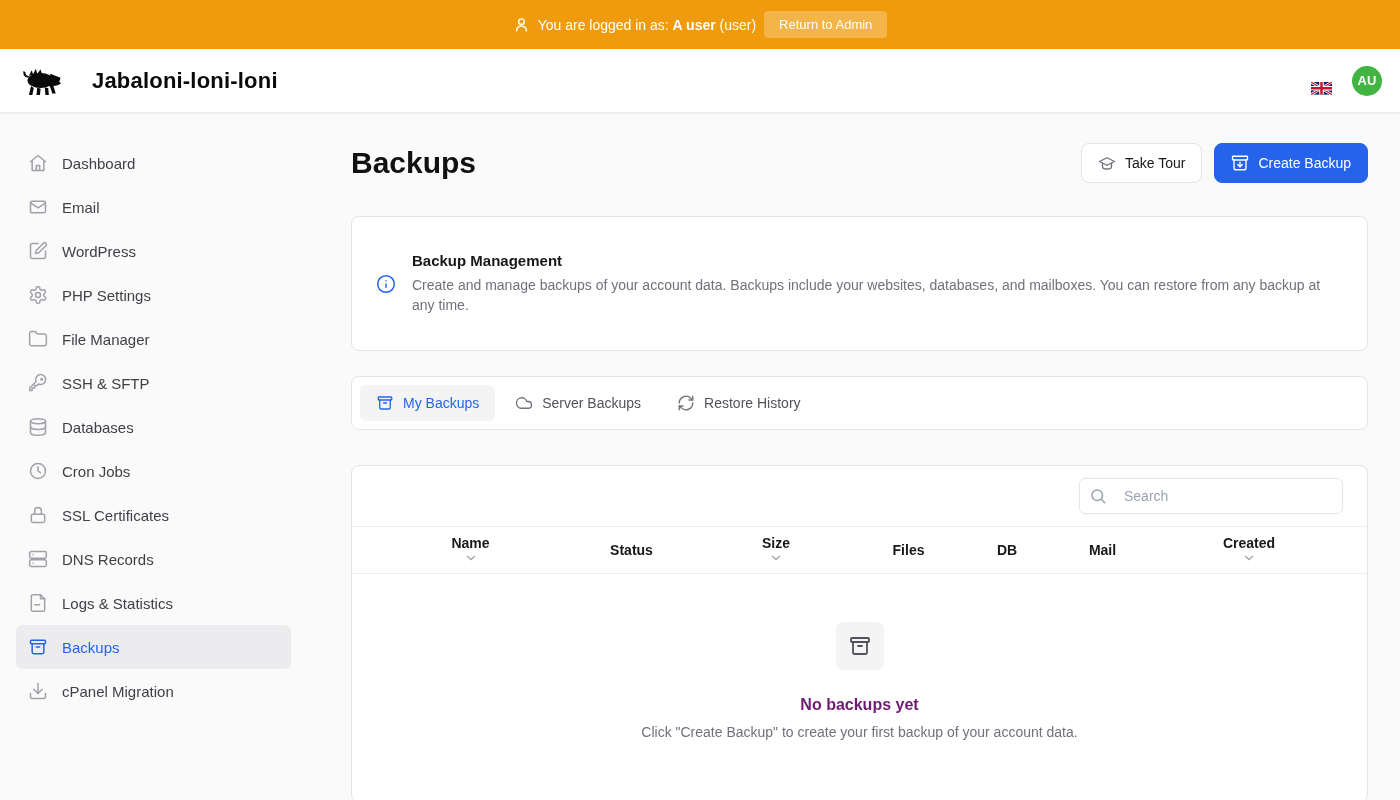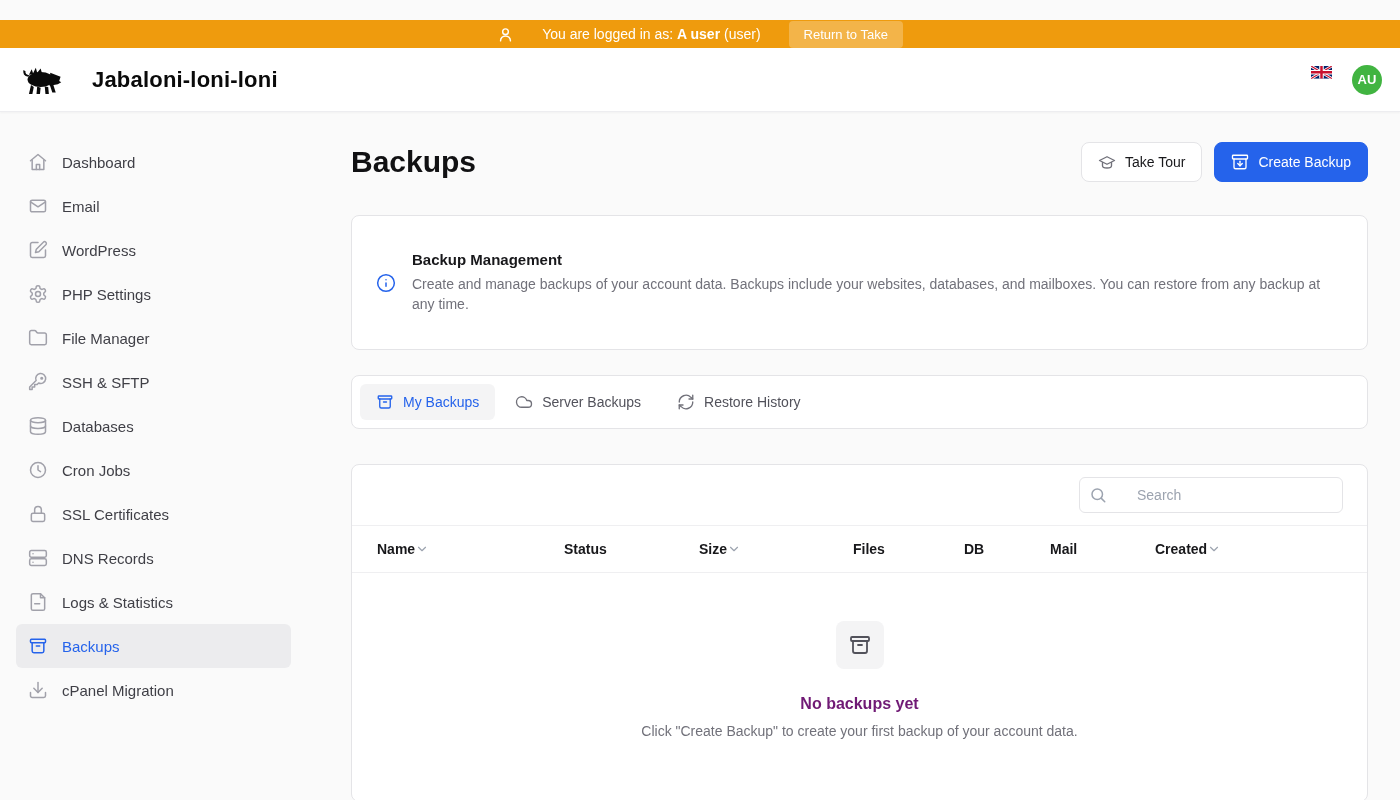--- a/index.html
+++ b/index.html
@@ -1,29 +1,29 @@
 <!DOCTYPE html>
 <html><head>
 <meta charset="utf-8">
 <style>
   * { box-sizing: border-box; margin: 0; padding: 0; }
   html,body { width:1400px; height:800px; overflow:hidden; }
   body { font-family:"Liberation Sans", sans-serif; background:#fafafa; color:#18181b; }
 
   
-  .topbar { height:28px; background:#ef9b0d; display:flex; align-items:center; justify-content:center; gap:28px; color:#fff; font-size:14px;margin-top:20px; }
+  .topbar { height:49px; background:#ef9b0d; display:flex; align-items:center; justify-content:center; gap:8px; color:#fff; font-size:14px; }
   .topbar .msg b { font-weight:700; }
   .topbar .icon16 { width:17px; height:17px; display:inline-flex; }
   .return-btn { background:rgba(255,255,255,0.25); color:#fff; border:none; border-radius:4px; padding:6px 15px; font-size:13px; font-family:inherit; cursor:pointer; }
 
   
   .header { height:64px; background:#fff; display:flex; align-items:center; padding:0 18px 0 20px; border-bottom:1px solid #ededf0; box-shadow:0 1px 2px rgba(0,0,0,0.04); }
   .logo { width:44px; height:36px; display:flex; align-items:center; }
   .app-title { font-size:22px; font-weight:700; margin-left:28px; color:#0a0a0a; letter-spacing:0.2px; }
-  .header-right { margin-left:auto; display:flex; align-items:flex-start; gap:20px; }
+  .header-right { margin-left:auto; display:flex; align-items:flex-end; gap:20px; }
   .flag { width:21px; height:15px; border-radius:2px; overflow:hidden; display:block; }
   .avatar { width:30px; height:30px; border-radius:50%; background:#41b441; color:#fff; font-size:13px; font-weight:700; display:flex; align-items:center; justify-content:center; }
 
   
   .shell { display:flex; height:694px; }
   .sidebar { width:307px; flex:0 0 307px; padding-top:28px; }
   .nav-item { height:44px; margin:0 16px; padding:0 12px; border-radius:6px; display:flex; align-items:center; gap:14px; font-size:15px; color:#3f3f46; cursor:pointer; }
   .nav-item .icon20 { width:20px; height:20px; color:#a1a1aa; flex:0 0 20px; }
   .nav-item.active { background:#ececee; color:#2563eb; font-weight:500; }
   .nav-item.active .icon20 { color:#2563eb; }
@@ -51,26 +51,26 @@
   .tabs-card { margin-top:25px; padding:8px; display:flex; gap:4px; }
   .tab { height:36px; display:flex; align-items:center; gap:9px; padding:0 16px; font-size:14px; color:#52525b; border-radius:6px; cursor:pointer; }
   .tab .icon18 { width:18px; height:18px; color:#71717a; }
   .tab.active { background:#f4f4f5; color:#2563eb; font-weight:500; }
   .tab.active .icon18 { color:#2563eb; }
 
   
   .table-card { margin-top:35px; }
   .search-row { display:flex; justify-content:flex-end; padding:12px 24px; border-bottom:1px solid #efeff1; }
   .search-box { position:relative; width:264px; }
-  .search-box input { width:100%; height:36px; border:1px solid #e4e4e7; border-radius:6px; padding:0 10px 0 57px; font-size:14px; font-family:inherit; color:#18181b; background:#fff; outline:none; }
+  .search-box input { width:100%; height:36px; border:1px solid #e4e4e7; border-radius:6px; padding:0 10px 0 44px; font-size:14px; font-family:inherit; color:#18181b; background:#fff; outline:none; }
   .search-box input::placeholder { color:#9ca3af; }
   .search-box .icon18 { position:absolute; left:10px; top:9px; width:18px; height:18px; color:#9ca3af; }
 
   .thead { display:grid; grid-template-columns:187px 135px 154px 111px 86px 105px auto; padding:0 24px 0 25px; height:47px; align-items:center; border-bottom:1px solid #efeff1; }
-  .th { display:flex; align-items:center; gap:0; font-size:14px; font-weight:700; color:#18181b; }
+  .th { display:flex; align-items:center; gap:0; font-size:14px; font-weight:700; color:#18181b;flex-direction:column; }
   .th .icon14 { width:14px; height:14px; color:#9ca3af; }
 
   .empty { padding:48px 0 62px; display:flex; flex-direction:column; align-items:center; }
   .empty-icon-wrap { width:48px; height:48px; border-radius:8px; background:#f4f4f5; display:flex; align-items:center; justify-content:center; }
   .empty-icon-wrap .icon24 { width:24px; height:24px; color:#52525b; }
   .empty-title { margin-top:26px; font-size:16px; font-weight:700; color:#701a75; }
   .empty-desc { margin-top:10px; font-size:14px; color:#71717a; }
 
   
   .footer-divider { margin-top:31px; border-top:1px solid #ececee; }
@@ -85,21 +85,21 @@
     <svg viewBox="0 0 24 24" fill="none" stroke="currentColor" stroke-width="2" stroke-linecap="round" stroke-linejoin="round">
         <circle cx="12" cy="8" r="4"></circle>
         <path d="M5 21a7 7 0 0 1 14 0"></path>
       </svg>
   </span>
   <span class="msg">
     <span>You are logged in as:</span>
     <b>A user</b>
     <span>(user)</span>
   </span>
-  <button class="return-btn">Return to Take</button>
+  <button class="return-btn">Return to Admin</button>
 </div>
 
 <div class="header">
   <span class="logo">
     <svg viewBox="0 0 64 48" fill="#0a0a0a">
       <ellipse cx="30" cy="24" rx="19" ry="11"></ellipse>
       <path d="M44 14 L59 20 L57 26 L60 28 L55 31 L43 33 Z"></path>
       <path d="M13 17 l4-8 2 6 4-8 2 7 5-6 2 7 z"></path>
       <path d="M16 32 l-3 13 5 0 2-10 z"></path>
       <path d="M25 34 l-1 11 5 0 1-9 z"></path>

